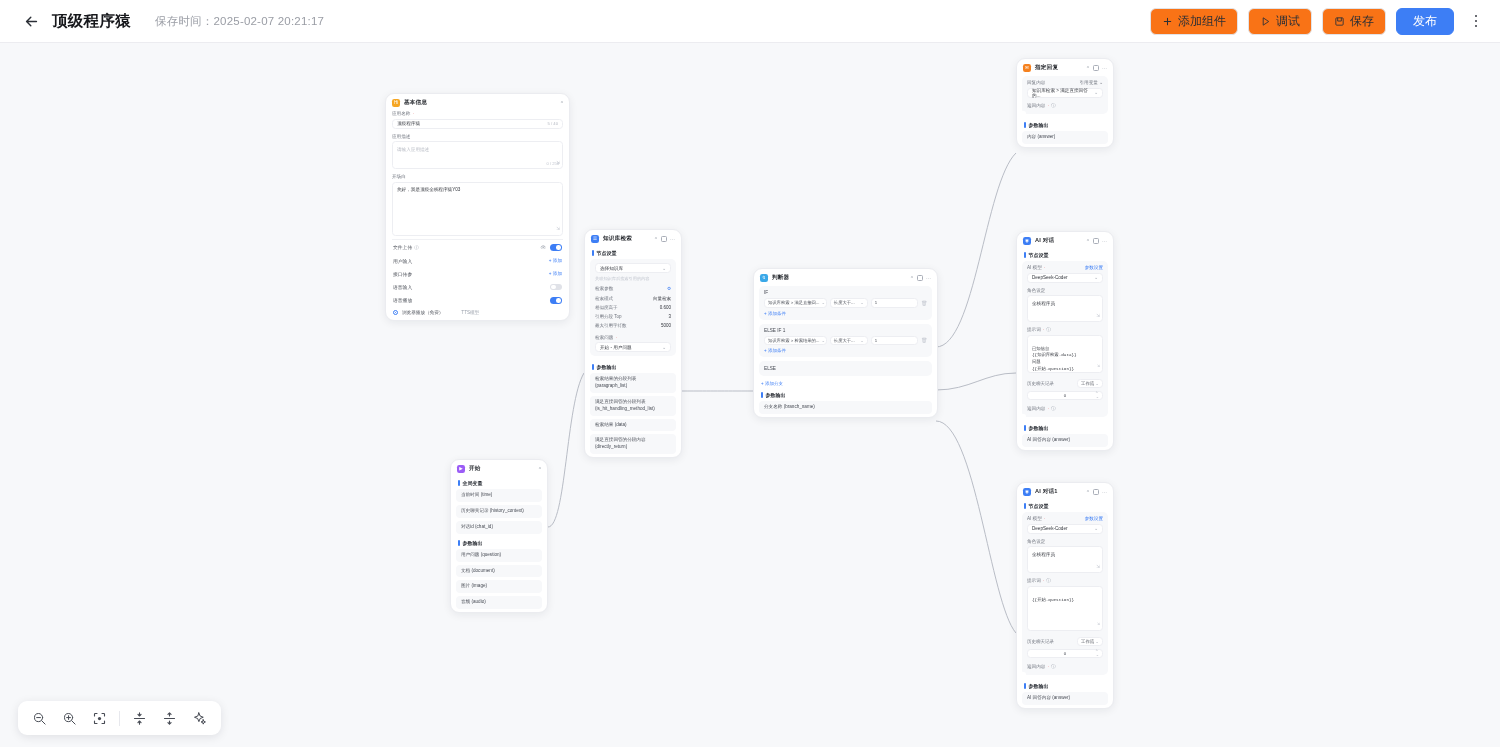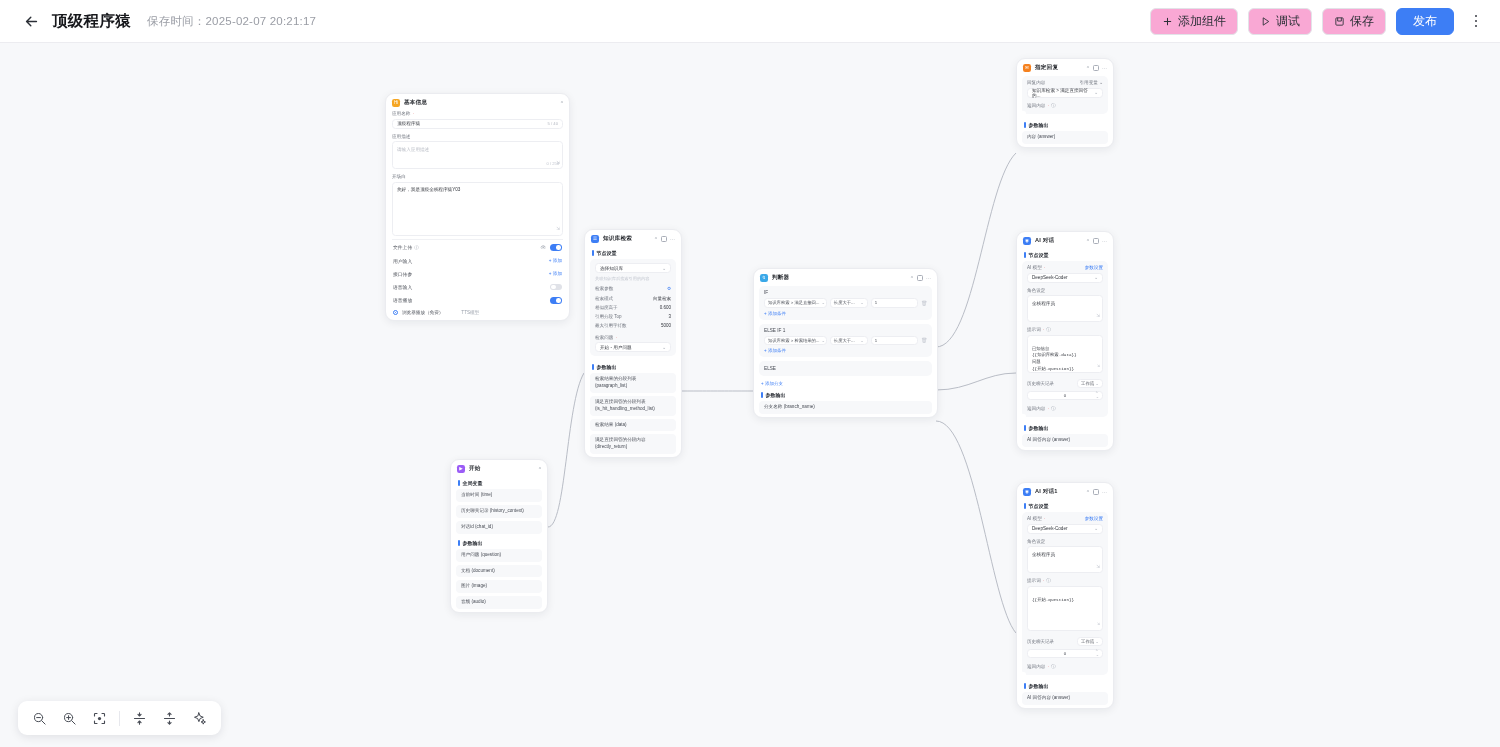--- a/index.html
+++ b/index.html
@@ -17,28 +17,28 @@
   .back-btn {
     width: 26px; height: 26px; margin-left: 18px;
     display: flex; align-items: center; justify-content: center;
     color: #2b2f36; cursor: pointer;
   }
   .app-title {
     font-size: 15.5px; font-weight: bold; color: #17181c;
     margin-left: 8px; letter-spacing: .3px;
   }
   .save-time {
-    font-size: 11.5px; color: #9a9da5; margin-left: 16px; letter-spacing: .2px;
+    font-size: 11.5px; color: #9a9da5; margin-left: 24px; letter-spacing: .2px;
   }
   .topbar-right {
     margin-left: auto; display: flex; align-items: center; gap: 10px; margin-right: 14px;
   }
   .tb-btn {
     height: 27px; padding: 0 11px; border: 1px solid #e2e3e8; border-radius: 6px;
-    background: #f9a8d4; display: flex; align-items: center; gap: 5px;
+    background: #f97316; display: flex; align-items: center; gap: 5px;
     font-size: 12px; color: #2b2f36; cursor: pointer; white-space: nowrap;
   }
   .tb-btn.primary {
     background: #3d7ef5; border-color: #3d7ef5; color: #fff; padding: 0 16px;
   }
   .tb-ico { display: inline-flex; align-items: center; }
   .kebab {
     width: 20px; height: 24px; display: flex; flex-direction: column;
     align-items: center; justify-content: center; gap: 2.5px; cursor: pointer; margin-left: 2px;
   }

